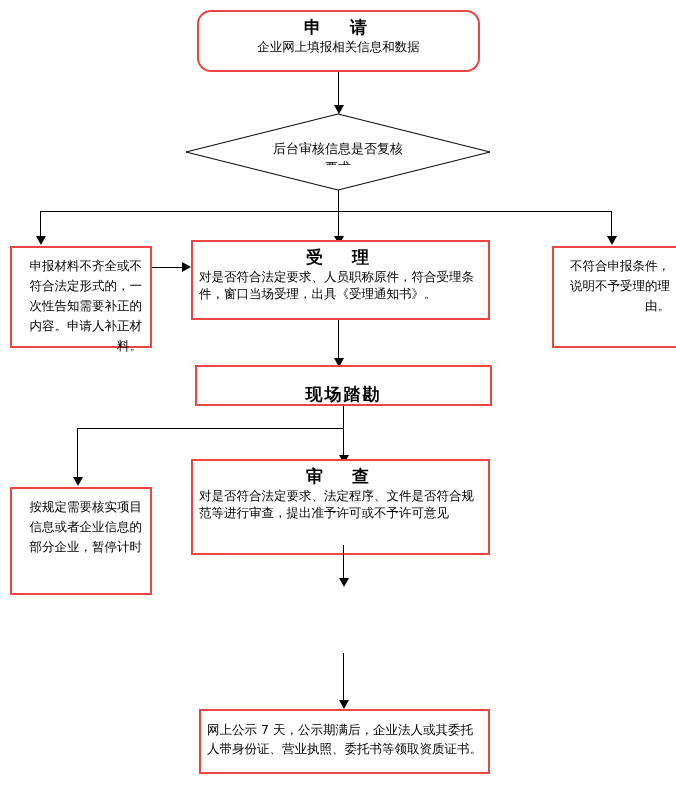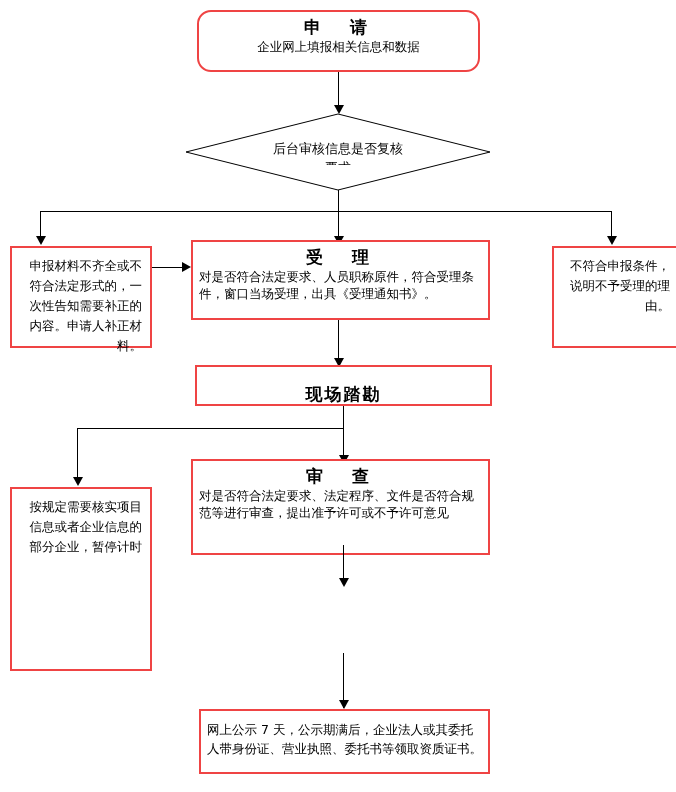--- a/index.html
+++ b/index.html
@@ -203,21 +203,21 @@
 
   <div class="vline" style="left:343px; top:406px; height:23px;"></div>
   <div class="hline" style="left:77px; top:428px; width:267px;"></div>
 
   <div class="vline" style="left:77px; top:428px; height:52px;"></div>
   <div class="arrow-down" style="left:73px; top:477px;"></div>
 
   <div class="vline" style="left:343px; top:428px; height:30px;"></div>
   <div class="arrow-down" style="left:339px; top:455px;"></div>
 
-  <div class="node plain" style="left:10px; top:487px; width:142px; height:184px;">
+  <div class="node plain" style="left:10px; top:487px; width:142px; height:108px;">
     <div class="body">按规定需要核实项目信息或者企业信息的部分企业，暂停计时</div>
   </div>
 
   <div class="node centerbox" style="left:191px; top:439px; width:299px; height:96px;margin-top:20px;">
     <div class="title">审　查</div>
     <div class="body">对是否符合法定要求、法定程序、文件是否符合规范等进行审查，提出准予许可或不予许可意见</div>
   </div>
 
   <div class="vline" style="left:343px; top:545px; height:40px;"></div>
   <div class="arrow-down" style="left:339px; top:578px;"></div>

